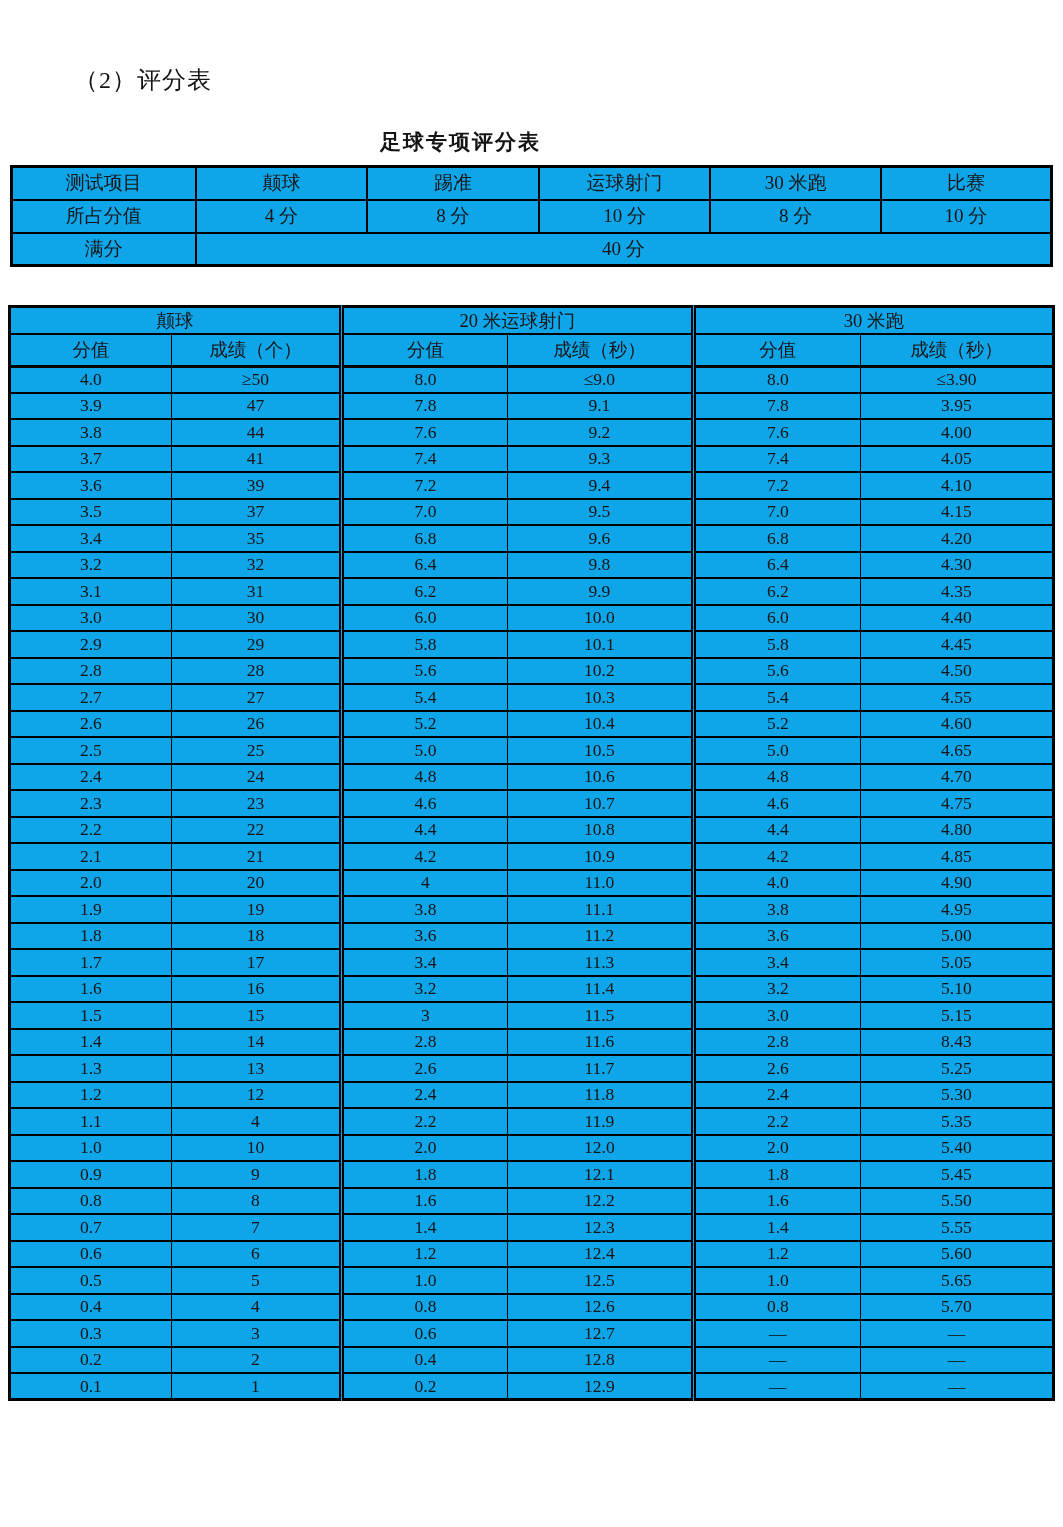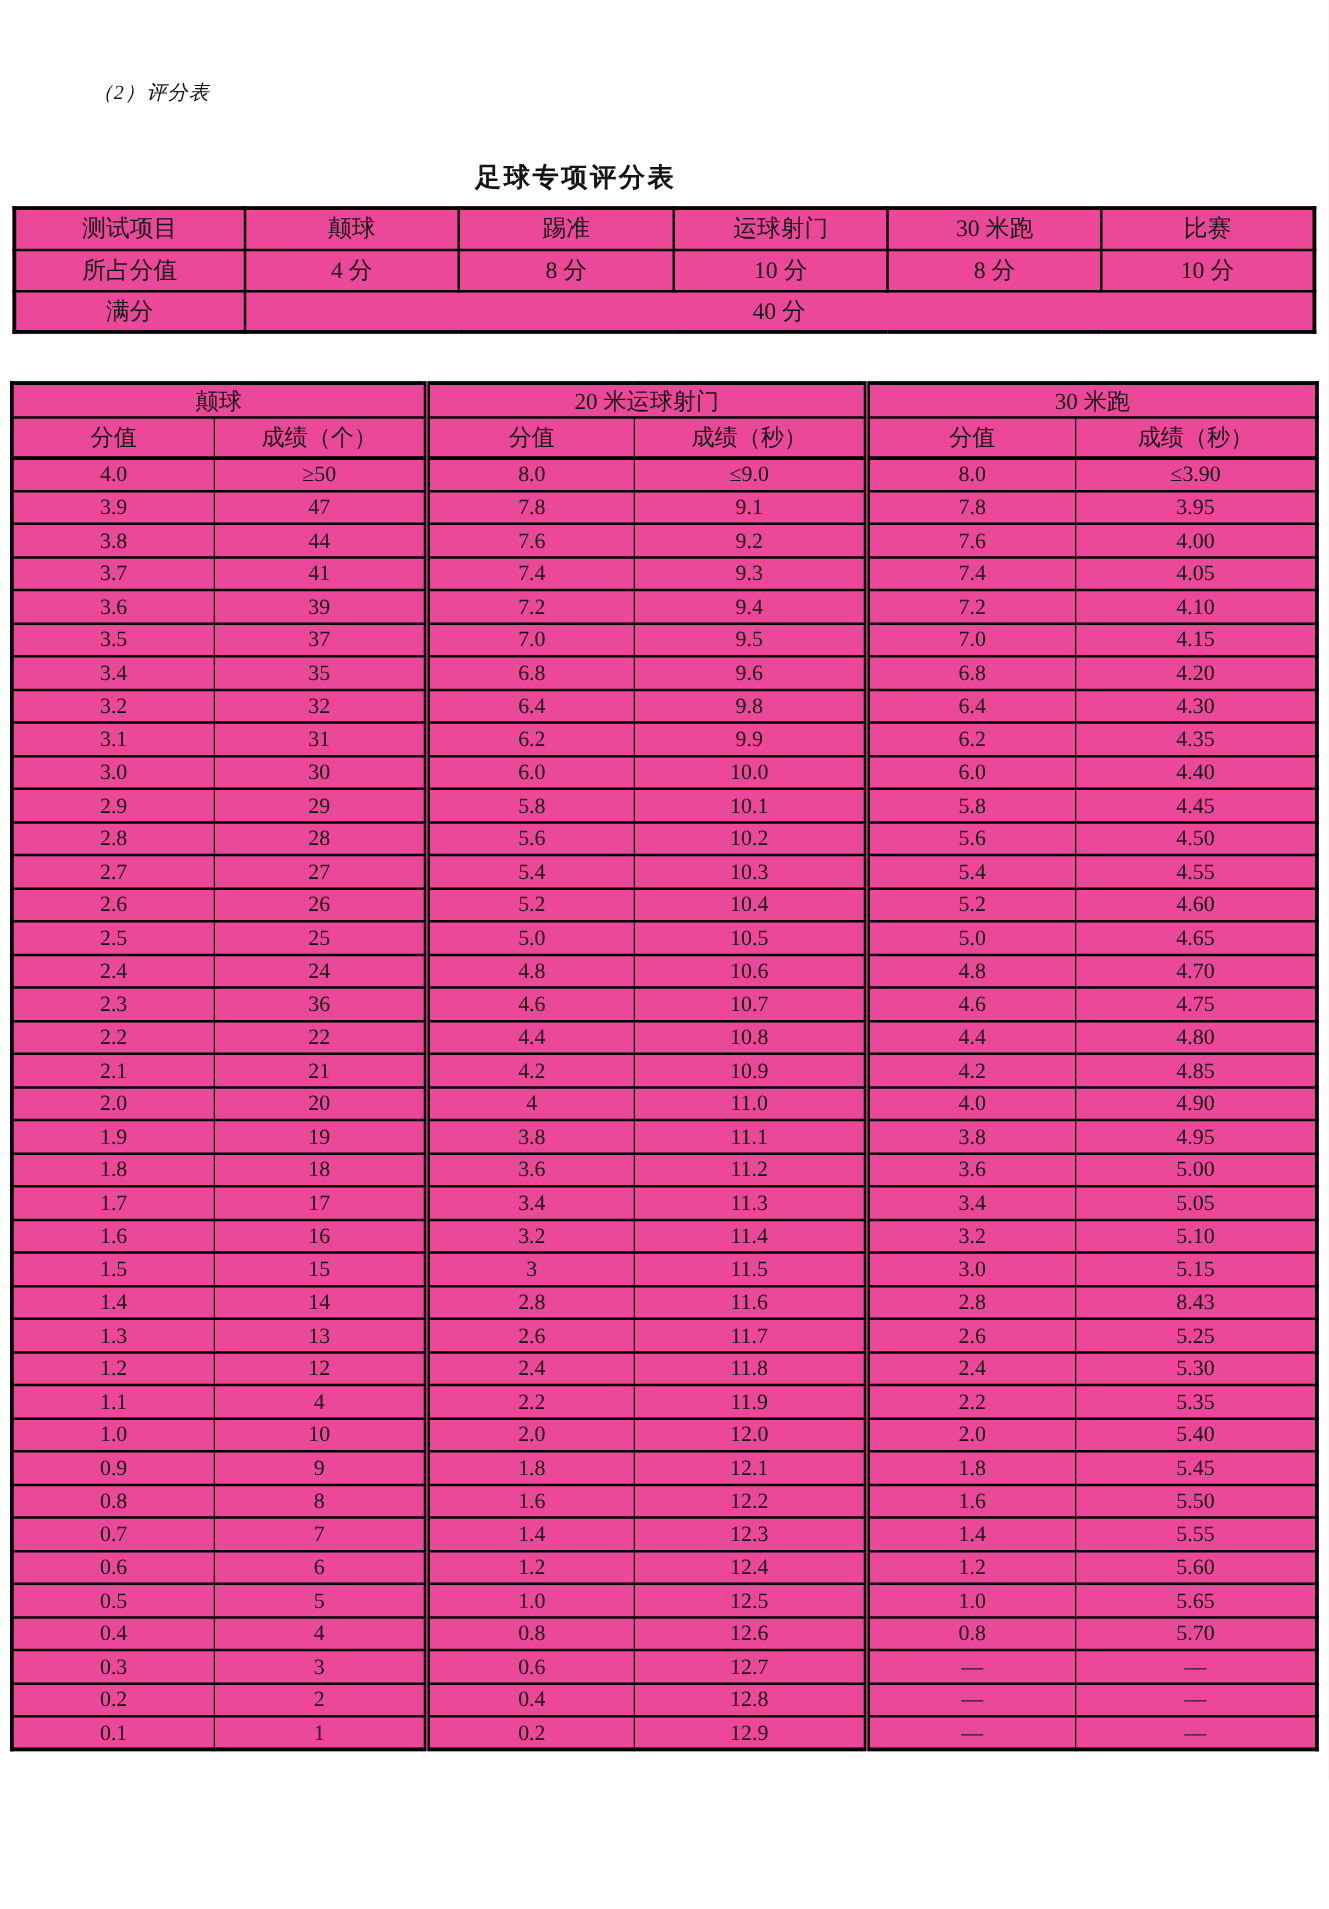--- a/index.html
+++ b/index.html
@@ -11,39 +11,38 @@
     height: 1527px;
     font-family: "Liberation Serif", "DejaVu Serif", serif;
     color: #141414;
     position: relative;
     overflow: hidden;
   }
   .section-label {
     position: absolute;
     left: 74px;
     top: 64px;
-    font-size: 16px;
+    font-size: 24px;
     letter-spacing: 1px;
-    font-style: italic;
   }
   .table-title {
     position: absolute;
     left: 0;
     top: 128px;
     width: 921px;
     text-align: center;
     font-size: 21px;
     font-weight: bold;
     letter-spacing: 2px;
   }
   table {
     border-collapse: collapse;
     table-layout: fixed;
     position: absolute;
-    background: #ec4899;
+    background: #0ea5e9;
   }
   td, th {
     text-align: center;
     vertical-align: middle;
     font-weight: normal;
     overflow: hidden;
     white-space: nowrap;
   }
   
   .summary-table {
@@ -264,21 +263,21 @@
       <tr>
         <td>2.4</td>
         <td>24</td>
         <td class="group-sep">4.8</td>
         <td>10.6</td>
         <td class="group-sep">4.8</td>
         <td>4.70</td>
       </tr>
       <tr>
         <td>2.3</td>
-        <td>36</td>
+        <td>23</td>
         <td class="group-sep">4.6</td>
         <td>10.7</td>
         <td class="group-sep">4.6</td>
         <td>4.75</td>
       </tr>
       <tr>
         <td>2.2</td>
         <td>22</td>
         <td class="group-sep">4.4</td>
         <td>10.8</td>

